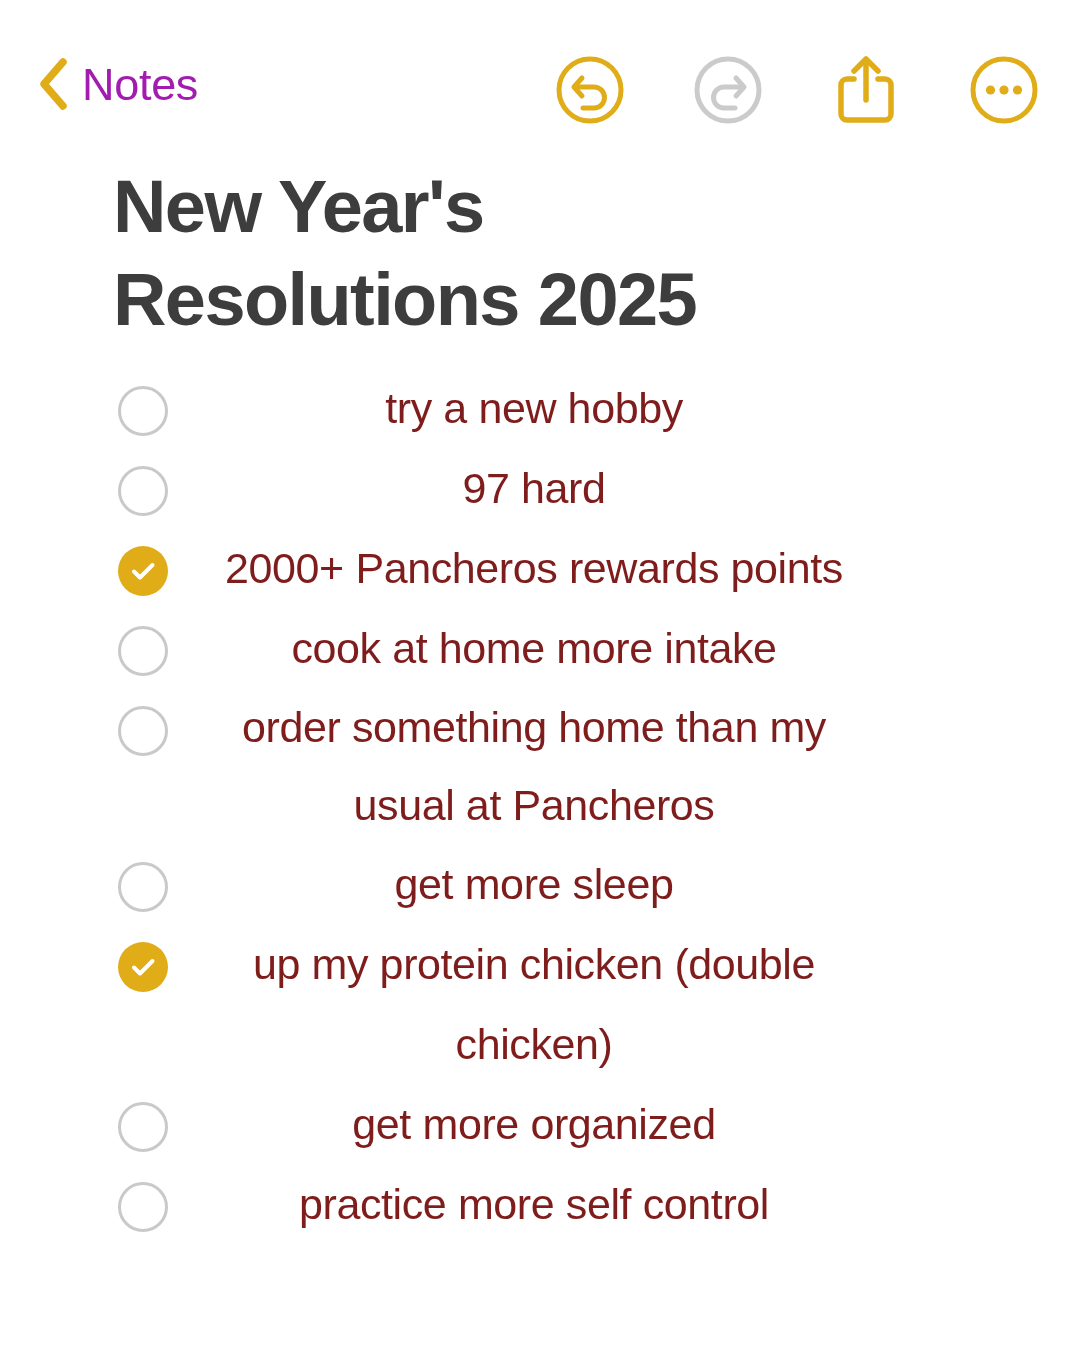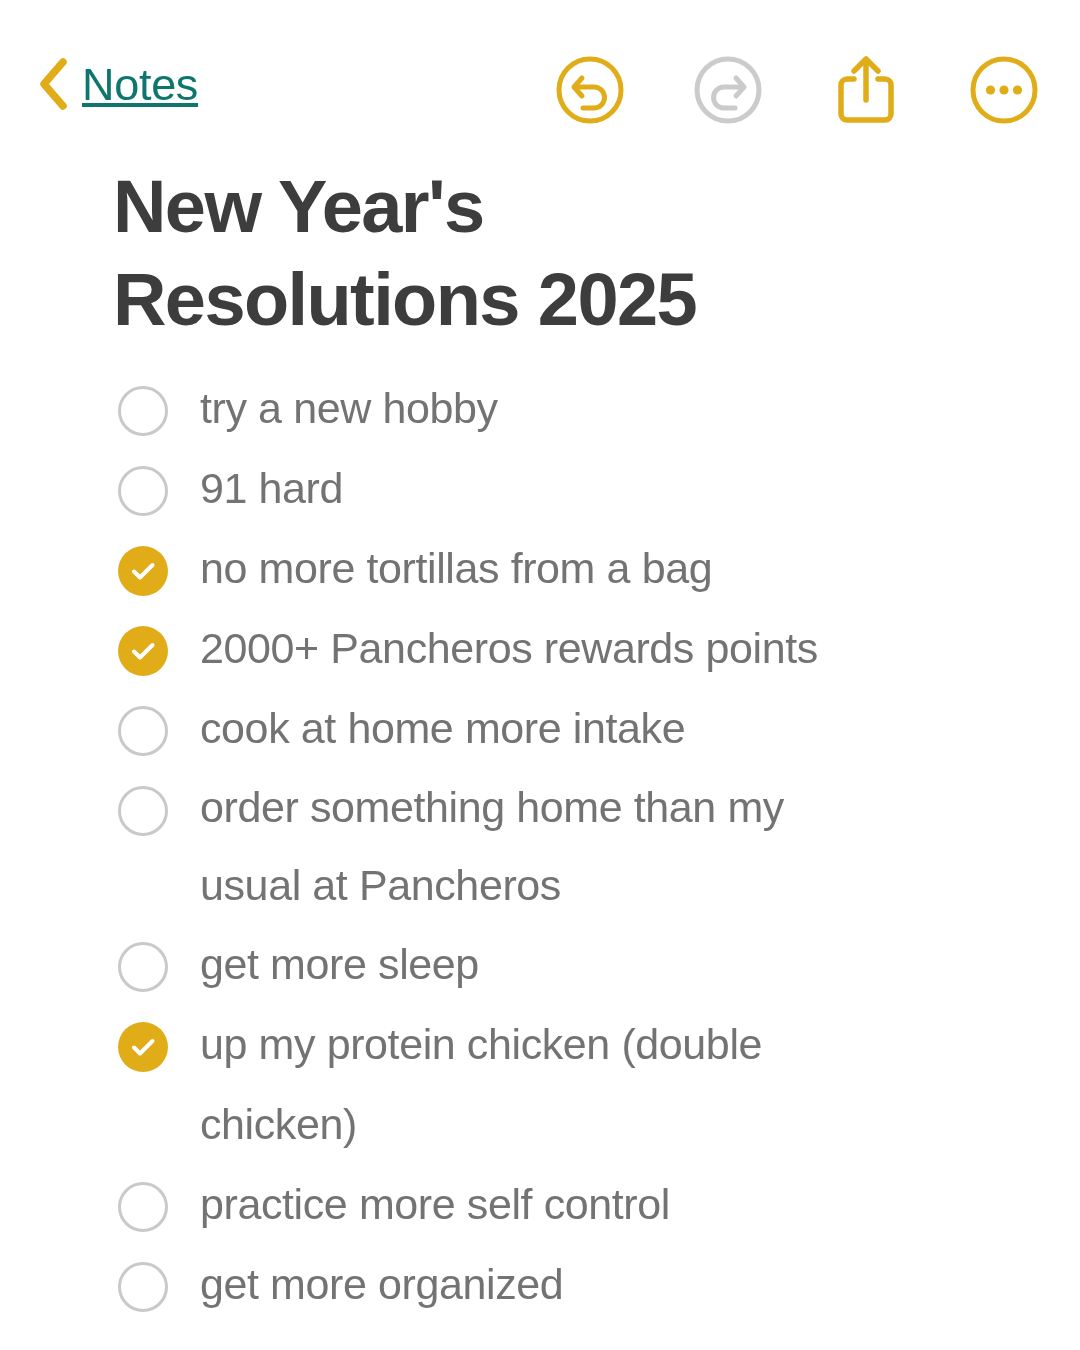--- a/index.html
+++ b/index.html
@@ -34,26 +34,25 @@
     align-items: center;
     gap: 14px;
     cursor: pointer;
   }
   .back-chevron {
     display: block;
     width: 30px;
     height: 52px;
   }
   .back-label {
-    color: #0f766e;
+    color: #a21caf;
     font-size: 45px;
     font-weight: 500;
     letter-spacing: -0.3px;
     line-height: 1;
-    text-decoration: underline;
   }
   .tool-icons {
     position: absolute;
     right: 38px;
     top: 52px;
     display: flex;
     align-items: center;
     gap: 62px;
   }
   .tool-icon {
@@ -115,26 +114,27 @@
     background: #E0AC18;
   }
   .check-mark {
     display: none;
     width: 30px;
     height: 30px;
   }
   .check-box.checked .check-mark { display: block; }
 
   .check-text {
-    color: #737373;
+    color: #7f1d1d;
     font-size: 43px;
     font-weight: 400;
     line-height: 80px;
     letter-spacing: -0.4px;
     flex: 1 1 auto;
+    text-align: center;
   }
   .check-text.wrap { line-height: 78px; }
 </style>
 </head>
 <body>
 
 <div class="toolbar">
 
   <div class="back-btn">
     <span>
@@ -193,80 +193,72 @@
       <span class="check-box unchecked">
         
       </span>
       <span class="check-text">try a new hobby</span>
     </li>
 
     <li class="check-row">
       <span class="check-box unchecked">
         
       </span>
-      <span class="check-text">91 hard</span>
-    </li>
+      <span class="check-text">97 hard</span>
+    </li>
+
 
     <li class="check-row">
       <span class="check-box checked">
         <svg class="check-mark" viewBox="0 0 30 30" fill="none" xmlns="http://www.w3.org/2000/svg">
           <path d="M6 15.5 L12 21.5 L24.5 9" stroke="#FFFFFF" stroke-width="4" stroke-linecap="round" stroke-linejoin="round"></path>
         </svg>
       </span>
-      <span class="check-text">no more tortillas from a bag</span>
+      <span class="check-text">2000+ Pancheros rewards points</span>
+    </li>
+
+    <li class="check-row">
+      <span class="check-box unchecked">
+        
+      </span>
+      <span class="check-text">cook at home more intake</span>
+    </li>
+
+    <li class="check-row">
+      <span class="check-box unchecked">
+        
+      </span>
+      <span class="check-text wrap">order something home than my usual at Pancheros</span>
+    </li>
+
+    <li class="check-row">
+      <span class="check-box unchecked">
+        
+      </span>
+      <span class="check-text">get more sleep</span>
     </li>
 
     <li class="check-row">
       <span class="check-box checked">
         <svg class="check-mark" viewBox="0 0 30 30" fill="none" xmlns="http://www.w3.org/2000/svg">
           <path d="M6 15.5 L12 21.5 L24.5 9" stroke="#FFFFFF" stroke-width="4" stroke-linecap="round" stroke-linejoin="round"></path>
         </svg>
       </span>
-      <span class="check-text">2000+ Pancheros rewards points</span>
-    </li>
-
-    <li class="check-row">
-      <span class="check-box unchecked">
-        
-      </span>
-      <span class="check-text">cook at home more intake</span>
-    </li>
-
-    <li class="check-row">
-      <span class="check-box unchecked">
-        
-      </span>
-      <span class="check-text wrap">order something home than my usual at Pancheros</span>
-    </li>
-
-    <li class="check-row">
-      <span class="check-box unchecked">
-        
-      </span>
-      <span class="check-text">get more sleep</span>
-    </li>
-
-    <li class="check-row">
-      <span class="check-box checked">
-        <svg class="check-mark" viewBox="0 0 30 30" fill="none" xmlns="http://www.w3.org/2000/svg">
-          <path d="M6 15.5 L12 21.5 L24.5 9" stroke="#FFFFFF" stroke-width="4" stroke-linecap="round" stroke-linejoin="round"></path>
-        </svg>
-      </span>
       <span class="check-text">up my protein chicken (double chicken)</span>
     </li>
 
     <li class="check-row">
       <span class="check-box unchecked">
         
       </span>
+      <span class="check-text">get more organized</span>
+    </li>
+
+    <li class="check-row">
+      <span class="check-box unchecked">
+        
+      </span>
       <span class="check-text">practice more self control</span>
-    </li>
-
-    <li class="check-row">
-      <span class="check-box unchecked">
-        
-      </span>
-      <span class="check-text">get more organized</span>
     </li>
 
 
   </ul>
 </div>
 
 </body></html>

